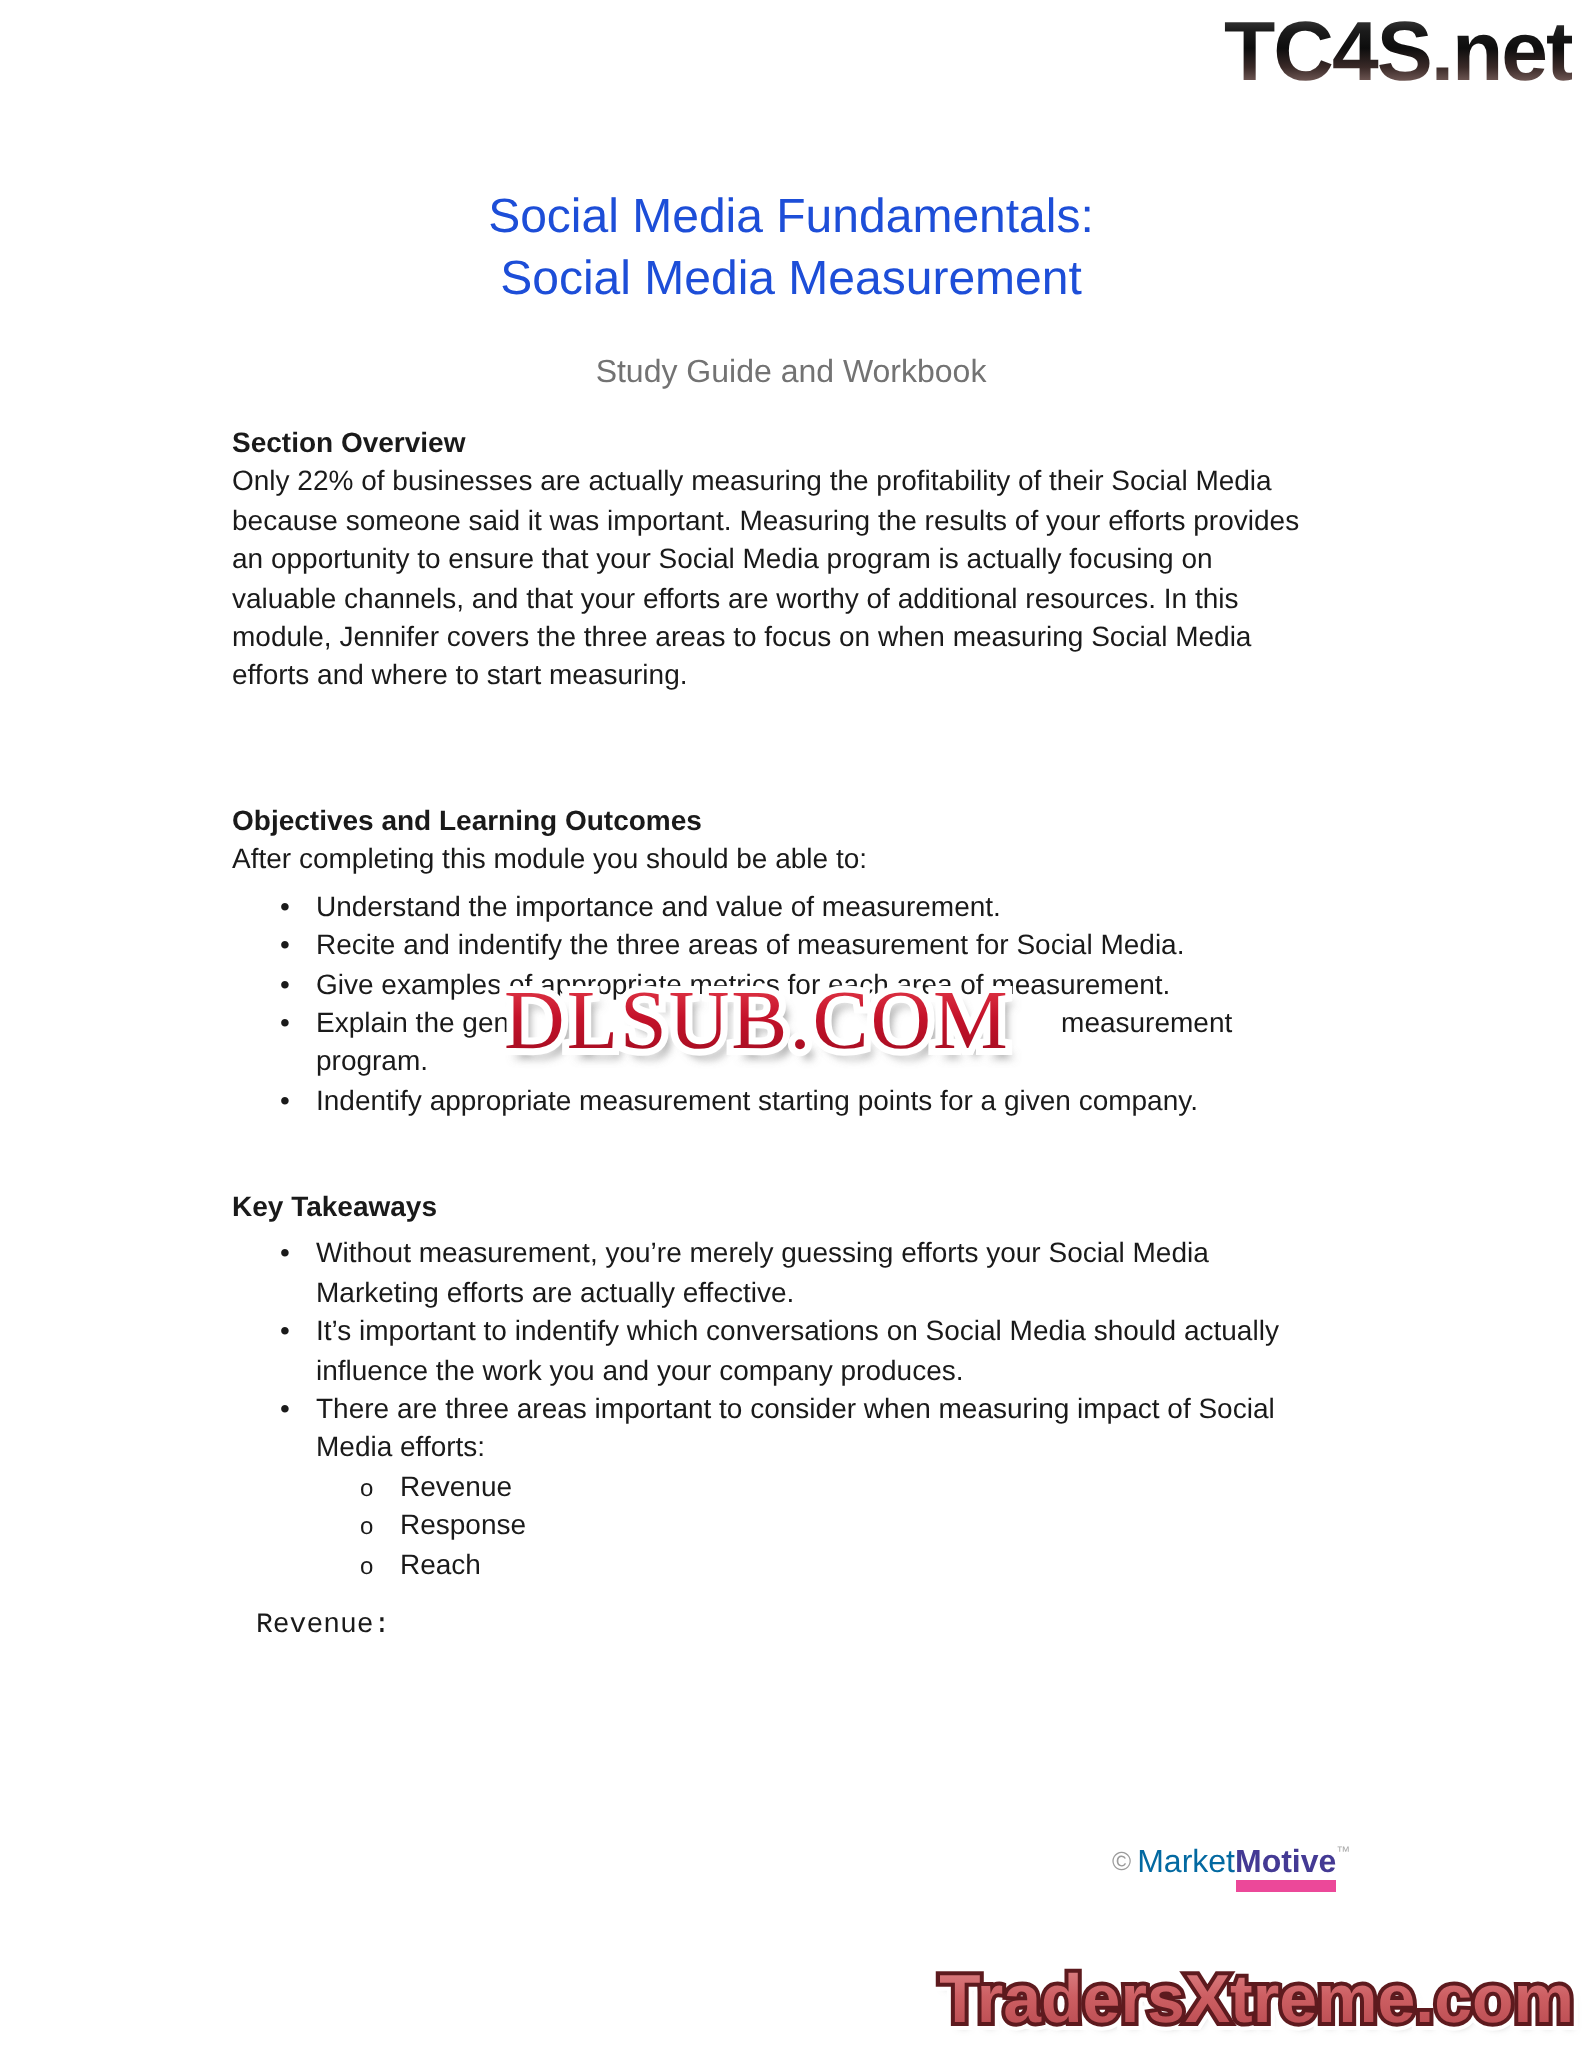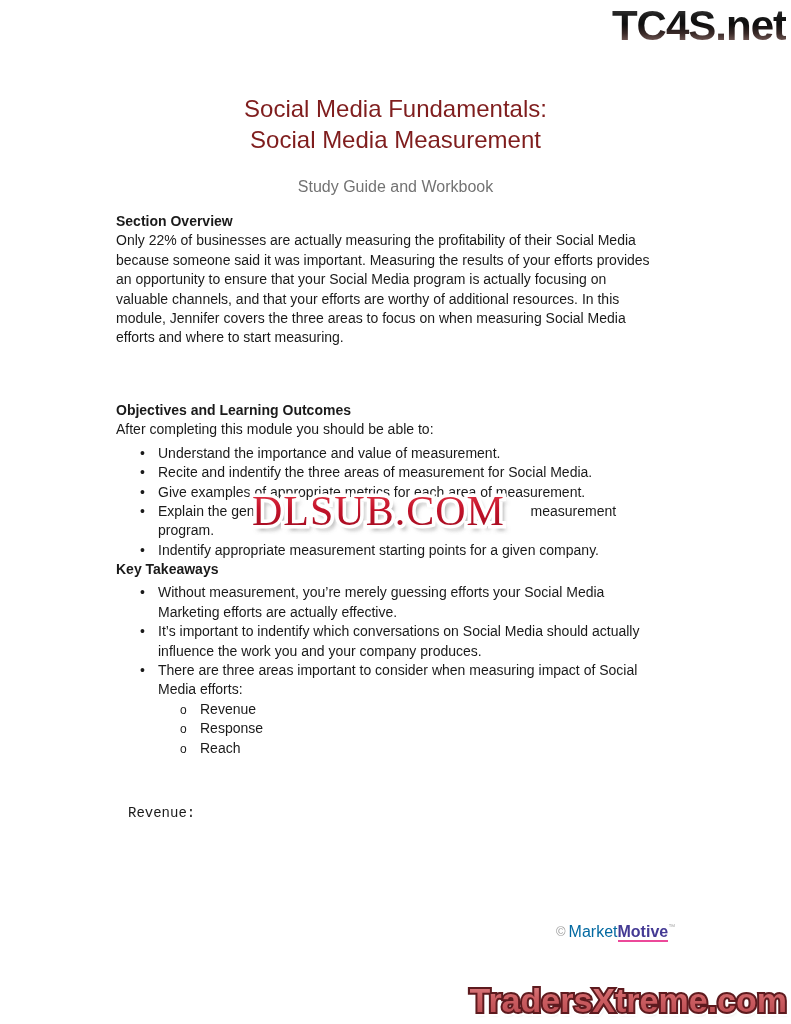--- a/index.html
+++ b/index.html
@@ -12,21 +12,21 @@
   
   .tc4s {
     position:absolute; top:2px; right:5px;
     font-size:42px; font-weight:700; letter-spacing:-1px; line-height:48px;
     background:linear-gradient(180deg,#5a5a5a 0%,#1b1b1b 28%,#0d0d0d 46%,#3a2a28 66%,#8a6f6b 88%,#b9a6a2 100%);
     -webkit-background-clip:text; background-clip:text; color:transparent;
   }
 
   
   .title-block { position:absolute; top:93px; left:0; width:100%; text-align:center; }
-  .title-line { font-size:24px; line-height:31px; color:#7f1d1d; }
+  .title-line { font-size:24px; line-height:31px; color:#1d4ed8; }
   .subtitle   { font-size:16px; line-height:21px; margin-top:21px; color:#737373; }
 
   
   .tblock { position:absolute; left:116px; width:600px; font-size:14px; line-height:19.4px; }
   .tblock .hline { font-weight:700; white-space:nowrap; }
   .pline { white-space:nowrap; }
 
   ul.blist { list-style:none; margin:4px 0 0 0; padding:0; }
   ul.blist > li { position:relative; padding-left:42px; white-space:nowrap; }
   .bmark { position:absolute; left:24px; top:0; }
@@ -50,21 +50,21 @@
   .dlsub .layer-fill {
     position:relative;
     background:linear-gradient(180deg,#e8404e 0%,#c4122a 45%,#9c0c1f 100%);
     -webkit-background-clip:text; background-clip:text; color:transparent;
   }
 
   
   .mm { position:absolute; left:556px; top:917px; font-size:16px; line-height:20px; white-space:nowrap; }
   .mm .copy { color:#9b9b9b; font-size:13px; vertical-align:1px; margin-right:3px; }
   .mm .market { color:#0369a1; }
-  .mm .motive { color:#443A94; font-weight:700; border-bottom:2px solid #ec4899; padding-bottom:0px; }
+  .mm .motive { color:#443A94; font-weight:700; border-bottom:6px solid #ec4899; padding-bottom:0px; }
   .mm .tm { color:#aaa; font-size:7px; vertical-align:8px; }
 
   
   .traders {
     position:absolute; top:979px; right:4px; line-height:42px;
     font-size:34px; font-weight:700; letter-spacing:0px; white-space:nowrap;
   }
   .traders span { display:block; }
   .traders .t-glow {
     position:absolute; left:0; top:0; color:#fff;
@@ -127,21 +127,21 @@
         <span>Explain the gen</span><span class="gap"></span><span>measurement</span><br>
         <span>program.</span>
       </li>
       <li>
         <span class="bmark">•</span>
         <span>Indentify appropriate measurement starting points for a given company.</span>
       </li>
     </ul>
   </div>
 
-  <div class="tblock" style="top:560px;">
+  <div class="tblock" style="top:594px;">
     <div class="hline">Key Takeaways</div>
     <ul class="blist">
       <li>
         <span class="bmark">•</span>
         <span>Without measurement, you’re merely guessing efforts your Social Media</span><br>
         <span>Marketing efforts are actually effective.</span>
       </li>
       <li>
         <span class="bmark">•</span>
         <span>It’s important to indentify which conversations on Social Media should actually</span><br>

